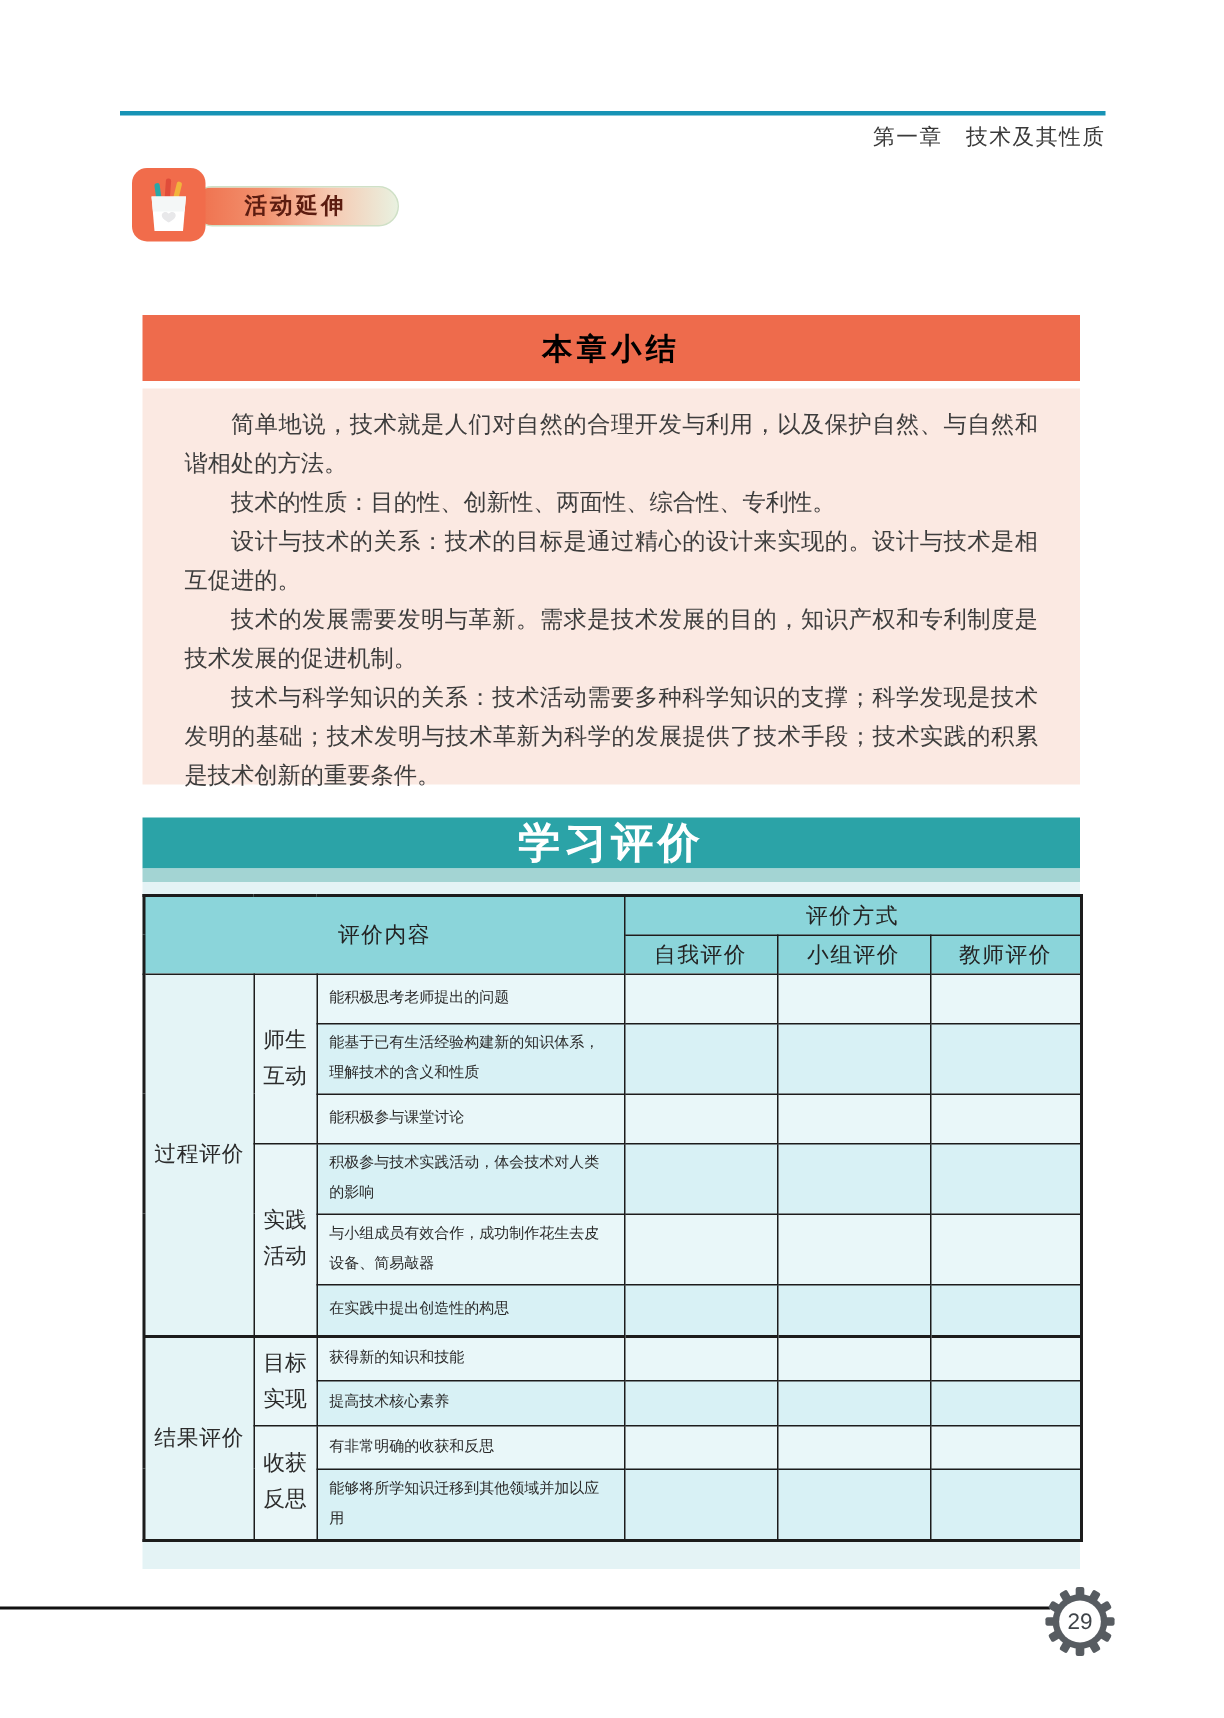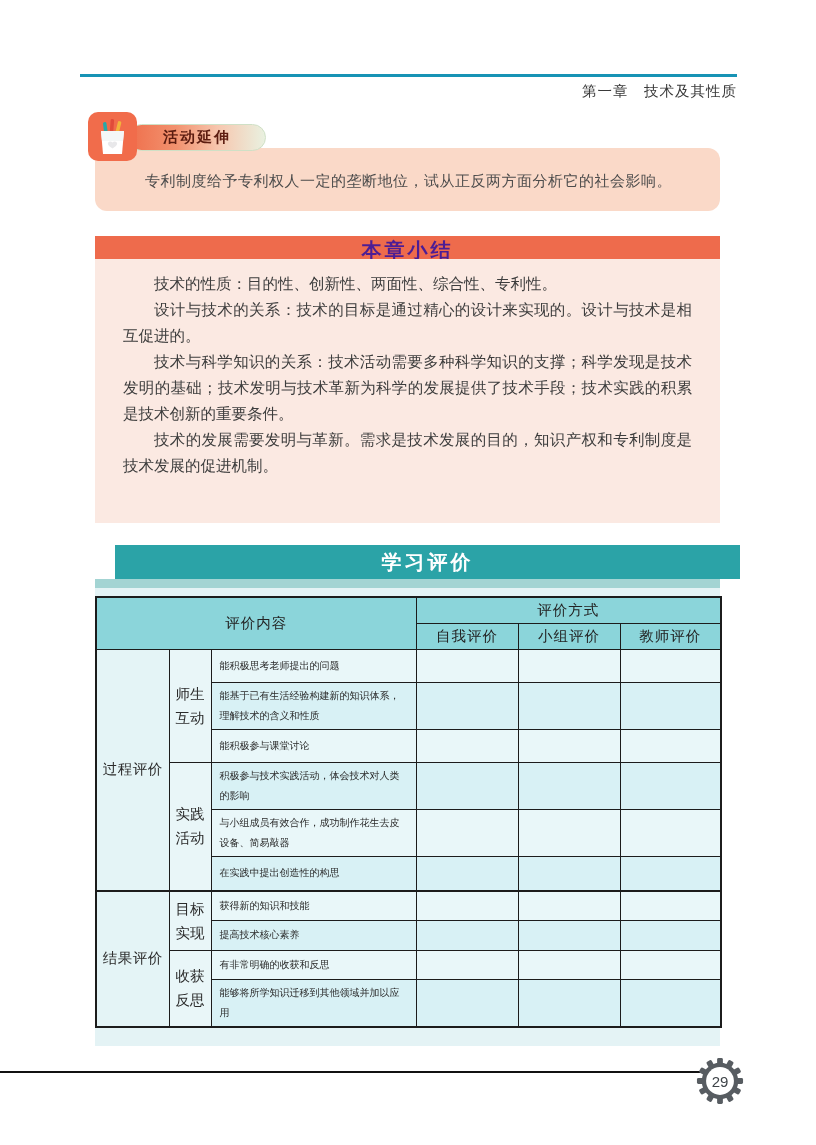--- a/index.html
+++ b/index.html
@@ -36,38 +36,38 @@
     display:flex; align-items:center; justify-content:center;
     font-size:15px; font-weight:bold; color:#5c1c10; letter-spacing:2px;
     z-index:3;
   }
   .activity-icon {
     position:absolute; top:112px; left:88px; width:49px; height:49px;
     background:#f16c4b; border-radius:10px; z-index:4;
   }
   
   .summary-bar {
-    position:absolute; top:236px; left:95px; width:625px; height:28px;
+    position:absolute; top:210px; left:95px; width:625px; height:44px;
     background:#ee6b4c; display:flex; align-items:center; justify-content:center;
-    color:#4c1d95; font-size:20px; font-weight:bold; letter-spacing:3px;
+    color:#000000; font-size:20px; font-weight:bold; letter-spacing:3px;
   }
   .summary-body {
     position:absolute; top:259px; left:95px; width:625px; height:264px;
     background:#fbe9e2; padding:12px 28px 0 28px;
   }
   .summary-body p {
     font-family:"Liberation Serif", serif;
     font-size:15.5px; line-height:26px; color:#3d3d3d;
     text-indent:2em; text-align:justify;
   }
   
   .eval-bar {
     position:absolute; top:545px; left:95px; width:625px; height:34px;
     background:#2ba3a7; display:flex; align-items:center; justify-content:center;
-    color:#ffffff; font-size:20px; font-weight:bold; letter-spacing:3px;margin-left:20px;
+    color:#ffffff; font-size:28px; font-weight:bold; letter-spacing:3px;
   }
   .eval-band {
     position:absolute; top:579px; left:95px; width:625px; height:9px;
     background:#a3d4d3;
   }
   .eval-panel {
     position:absolute; top:588px; left:95px; width:625px; height:458px;
     background:#e4f3f5; padding-top:8px;
   }
   table.eval-table {
@@ -108,41 +108,39 @@
   }
 </style>
 </head>
 <body>
 
 <div class="page">
 
   <div class="chapter-header">第一章　技术及其性质</div>
   <div class="header-rule"></div>
 
-  <div class="activity-box">
-    <div class="activity-text">专利制度给予专利权人一定的垄断地位，试从正反两方面分析它的社会影响。</div>
-  </div>
   <div class="activity-badge">活动延伸</div>
   <div class="activity-icon">
     <svg width="49" height="49" viewBox="0 0 49 49">
       <rect x="16" y="10" width="3.5" height="18" rx="1.5" fill="#2aa7a7" transform="rotate(-8 18 19)"></rect>
       <rect x="22" y="7" width="3.5" height="20" rx="1.5" fill="#e04c3a" transform="rotate(4 24 17)"></rect>
       <rect x="28" y="9" width="3.5" height="18" rx="1.5" fill="#f2b43c" transform="rotate(14 30 18)"></rect>
       <path d="M13 19 L36 19 L34 42 L15 42 Z" fill="#ffffff"></path>
       <path d="M13 19 L36 19 L35 29 L14 29 Z" fill="#f4f7f7"></path>
       <path d="M24.5 30.5 c-1.8-2.2-5-0.8-4.6 1.5 c0.3 1.8 2.9 3.4 4.6 4.4 c1.7-1 4.3-2.6 4.6-4.4 c0.4-2.3-2.8-3.7-4.6-1.5 Z" fill="#e8e8ea"></path>
     </svg>
   </div>
 
   <div class="summary-bar">本章小结</div>
   <div class="summary-body">
+    <p>简单地说，技术就是人们对自然的合理开发与利用，以及保护自然、与自然和谐相处的方法。</p>
     <p>技术的性质：目的性、创新性、两面性、综合性、专利性。</p>
     <p>设计与技术的关系：技术的目标是通过精心的设计来实现的。设计与技术是相互促进的。</p>
+    <p>技术的发展需要发明与革新。需求是技术发展的目的，知识产权和专利制度是技术发展的促进机制。</p>
     <p>技术与科学知识的关系：技术活动需要多种科学知识的支撑；科学发现是技术发明的基础；技术发明与技术革新为科学的发展提供了技术手段；技术实践的积累是技术创新的重要条件。</p>
-    <p>技术的发展需要发明与革新。需求是技术发展的目的，知识产权和专利制度是技术发展的促进机制。</p>
   </div>
 
   <div class="eval-bar">学习评价</div>
   <div class="eval-band"></div>
   <div class="eval-panel">
     <table class="eval-table">
       <colgroup>
         <col style="width:73px">
           <col style="width:42px">
           <col style="width:205px">

